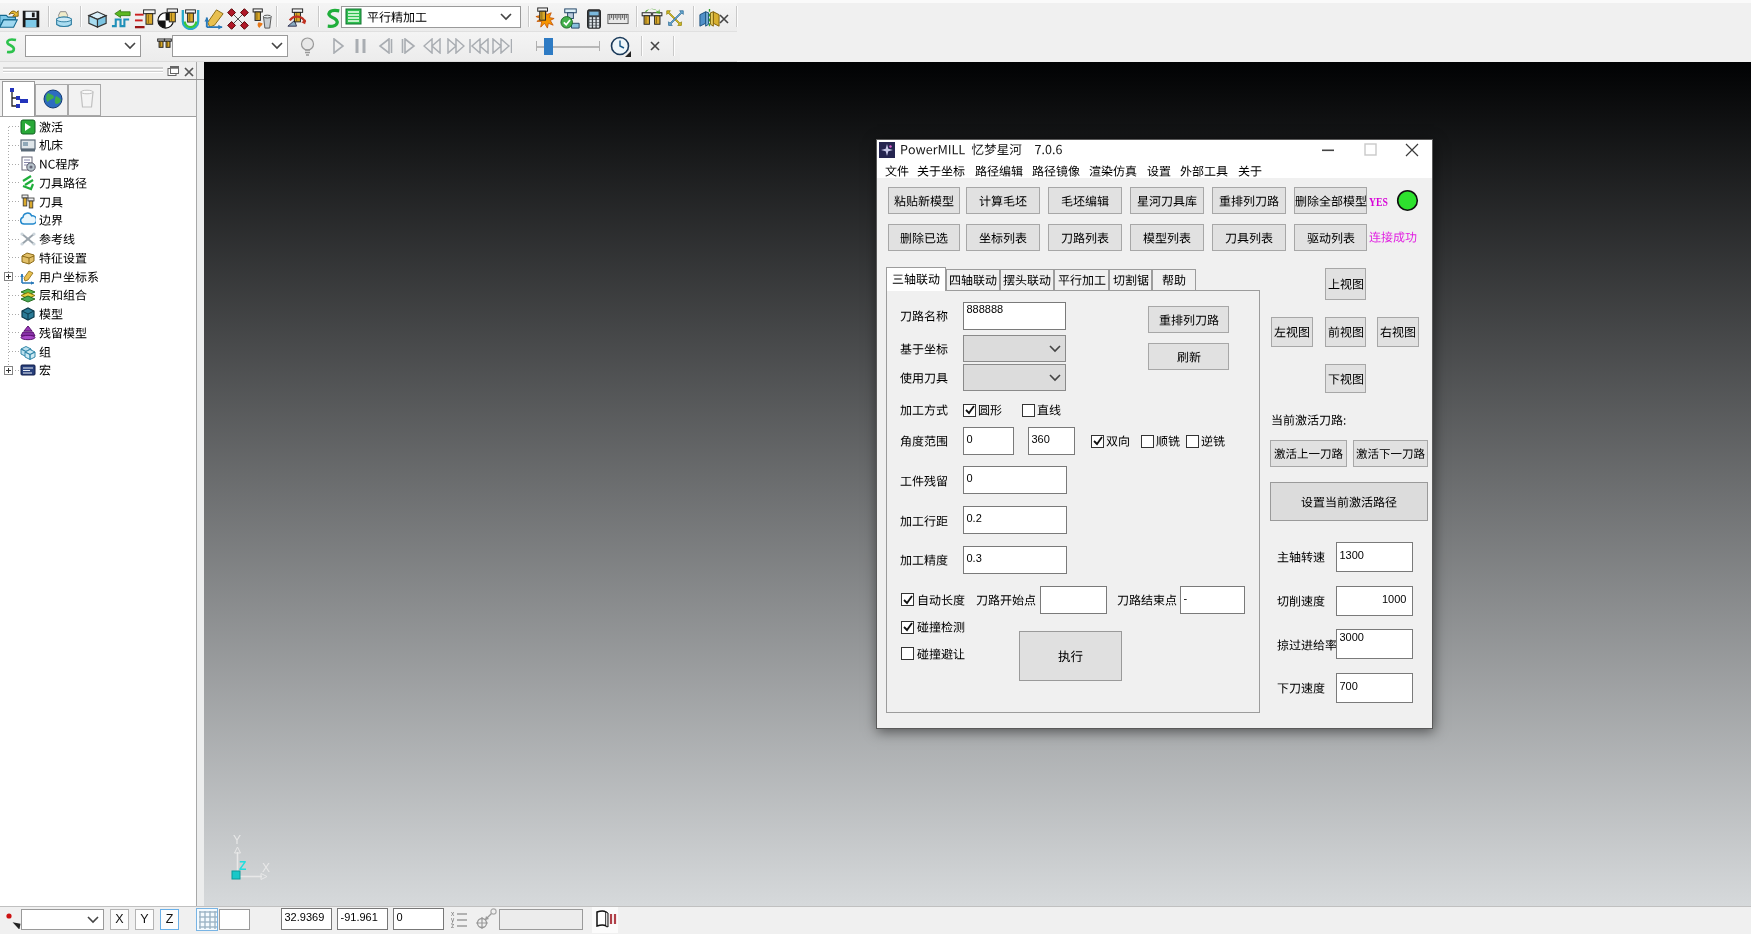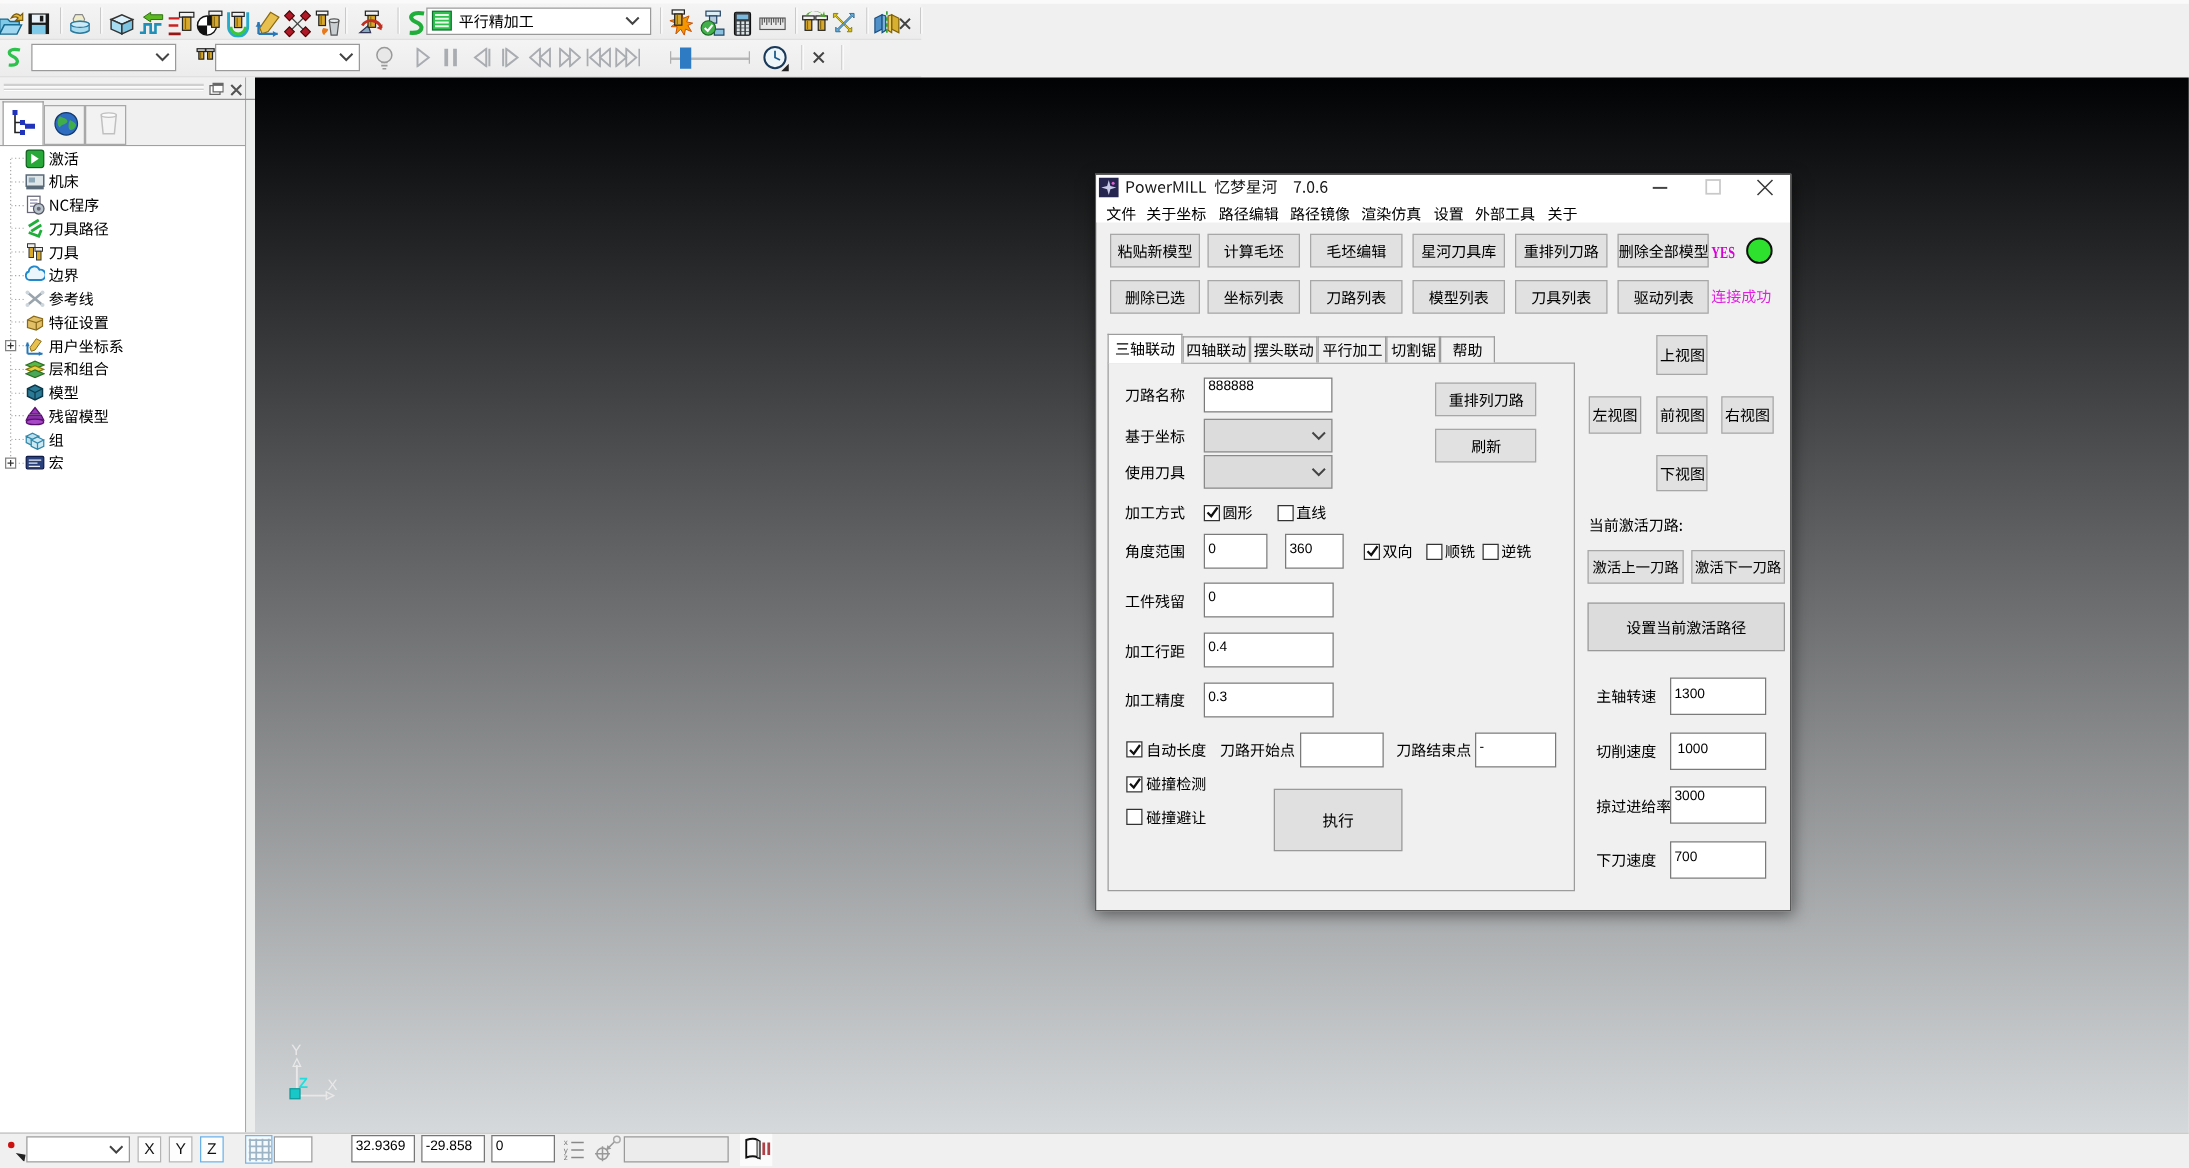--- a/index.html
+++ b/index.html
@@ -1085,21 +1085,21 @@
 <div style="position:absolute;left:966.5px;top:471.8px;font:normal 11.0px 'Liberation Sans',sans-serif;color:#000;white-space:pre;letter-spacing:0">0</div>
 <svg style="position:absolute;left:900.0px;top:511.5px;overflow:visible" width="48.0" height="18.0" fill="#000">
     <g transform="translate(0,13.6) scale(0.01200,-0.01200)">
       <use href="#u52a0" x="0"></use>
       <use href="#u5de5" x="1000"></use>
       <use href="#u884c" x="2000"></use>
       <use href="#u8ddd" x="3000"></use>
     </g>
   </svg>
 <div style="position:absolute;left:963.0px;top:506.0px;width:104.0px;height:28.0px;background:#fff;border:1px solid #7a7a7a;"></div>
-<div style="position:absolute;left:966.5px;top:511.8px;font:normal 11.0px 'Liberation Sans',sans-serif;color:#000;white-space:pre;letter-spacing:0">0.4</div>
+<div style="position:absolute;left:966.5px;top:511.8px;font:normal 11.0px 'Liberation Sans',sans-serif;color:#000;white-space:pre;letter-spacing:0">0.2</div>
 <svg style="position:absolute;left:900.0px;top:551.0px;overflow:visible" width="48.0" height="18.0" fill="#000">
     <g transform="translate(0,13.6) scale(0.01200,-0.01200)">
       <use href="#u52a0" x="0"></use>
       <use href="#u5de5" x="1000"></use>
       <use href="#u7cbe" x="2000"></use>
       <use href="#u5ea6" x="3000"></use>
     </g>
   </svg>
 <div style="position:absolute;left:963.0px;top:546.0px;width:104.0px;height:28.0px;background:#fff;border:1px solid #7a7a7a;"></div>
 <div style="position:absolute;left:966.5px;top:551.8px;font:normal 11.0px 'Liberation Sans',sans-serif;color:#000;white-space:pre;letter-spacing:0">0.3</div>
@@ -1279,21 +1279,21 @@
 <div style="position:absolute;left:1339.5px;top:548.8px;font:normal 11.0px 'Liberation Sans',sans-serif;color:#000;white-space:pre;letter-spacing:0">1300</div>
 <svg style="position:absolute;left:1277.0px;top:592.0px;overflow:visible" width="48.0" height="18.0" fill="#000">
     <g transform="translate(0,13.6) scale(0.01200,-0.01200)">
       <use href="#u5207" x="0"></use>
       <use href="#u524a" x="1000"></use>
       <use href="#u901f" x="2000"></use>
       <use href="#u5ea6" x="3000"></use>
     </g>
   </svg>
 <div style="position:absolute;left:1336.0px;top:586.0px;width:77.0px;height:30.0px;background:#fff;border:1px solid #7a7a7a;"></div>
-<div style="position:absolute;left:1342px;top:592.8px;font:normal 11.0px 'Liberation Sans',sans-serif;color:#000;white-space:pre;letter-spacing:0">1000</div>
+<div style="position:absolute;left:1382px;top:592.8px;font:normal 11.0px 'Liberation Sans',sans-serif;color:#000;white-space:pre;letter-spacing:0">1000</div>
 <svg style="position:absolute;left:1277.0px;top:635.5px;overflow:visible" width="60.0" height="18.0" fill="#000">
     <g transform="translate(0,13.6) scale(0.01200,-0.01200)">
       <use href="#u63a0" x="0"></use>
       <use href="#u8fc7" x="1000"></use>
       <use href="#u8fdb" x="2000"></use>
       <use href="#u7ed9" x="3000"></use>
       <use href="#u7387" x="4000"></use>
     </g>
   </svg>
 <div style="position:absolute;left:1336.0px;top:629.0px;width:77.0px;height:30.0px;background:#fff;border:1px solid #7a7a7a;"></div>
@@ -1332,21 +1332,21 @@
       <line x1="3" y1="4" x2="21" y2="4"></line>
       <line x1="3" y1="9" x2="21" y2="9"></line>
       <line x1="3" y1="14" x2="21" y2="14"></line>
       <line x1="3" y1="19" x2="21" y2="19"></line>
     </g>
   </svg>
 <div style="position:absolute;left:219.0px;top:909.0px;width:31.0px;height:21.0px;background:#fff;border:1px solid #9a9a9a;"></div>
 <div style="position:absolute;left:281.0px;top:908.0px;width:51.0px;height:22.0px;background:#fff;border:1px solid #777;"></div>
 <div style="position:absolute;left:284.5px;top:910.8px;font:normal 11.0px 'Liberation Sans',sans-serif;color:#000;white-space:pre;letter-spacing:0">32.9369</div>
 <div style="position:absolute;left:337.0px;top:908.0px;width:51.0px;height:22.0px;background:#fff;border:1px solid #777;"></div>
-<div style="position:absolute;left:340.5px;top:910.8px;font:normal 11.0px 'Liberation Sans',sans-serif;color:#000;white-space:pre;letter-spacing:0">-29.858</div>
+<div style="position:absolute;left:340.5px;top:910.8px;font:normal 11.0px 'Liberation Sans',sans-serif;color:#000;white-space:pre;letter-spacing:0">-91.961</div>
 <div style="position:absolute;left:393.0px;top:908.0px;width:51.0px;height:22.0px;background:#fff;border:1px solid #777;"></div>
 <div style="position:absolute;left:396.5px;top:910.8px;font:normal 11.0px 'Liberation Sans',sans-serif;color:#000;white-space:pre;letter-spacing:0">0</div>
 <svg style="position:absolute;left:450.0px;top:909.0px" width="20.0" height="20.0">
     <g fill="#777" font-family="Liberation Sans" font-size="6.5">
       <text x="1" y="7">x</text>
       <text x="1" y="13">y</text>
       <text x="1" y="19">z</text>
     </g>
     <g stroke="#888" stroke-width="1.2">
       <line x1="7" y1="5" x2="17" y2="5"></line>

